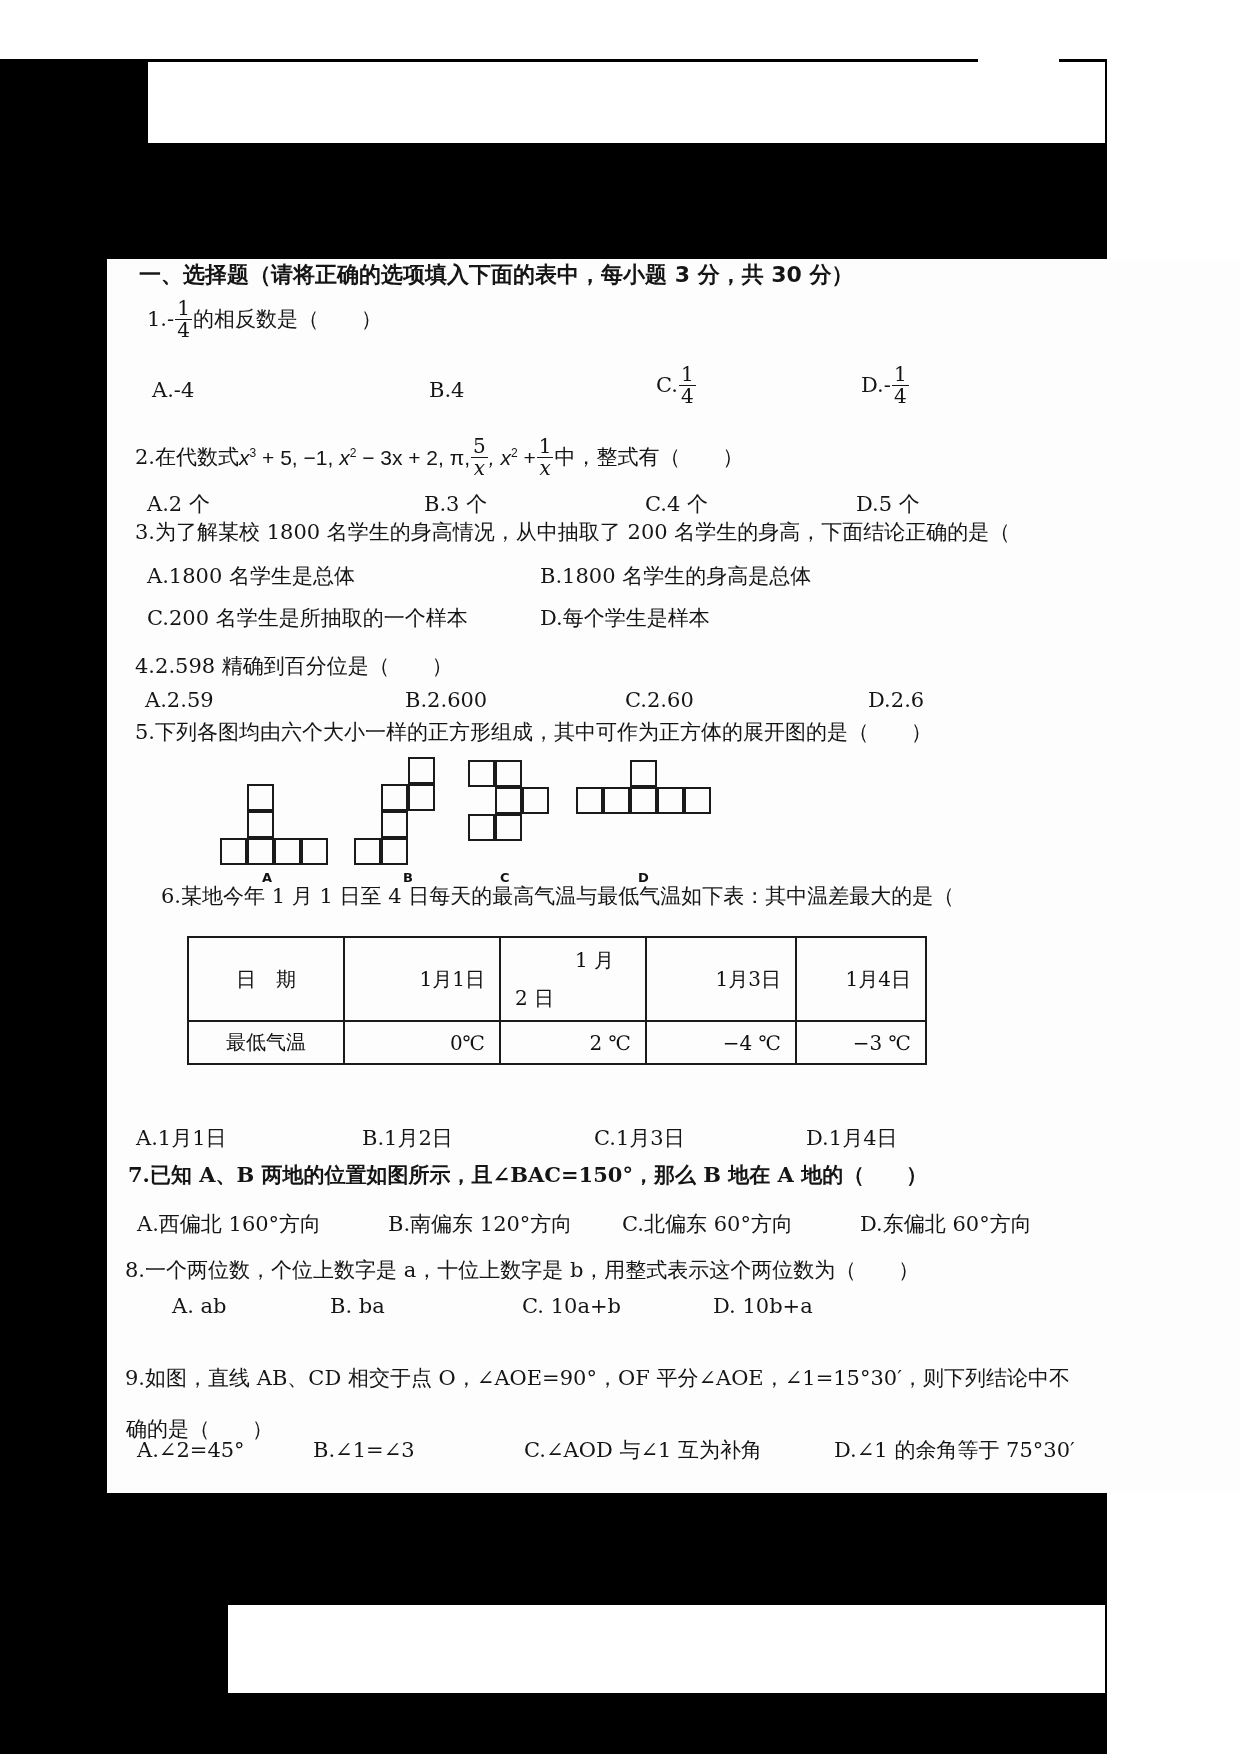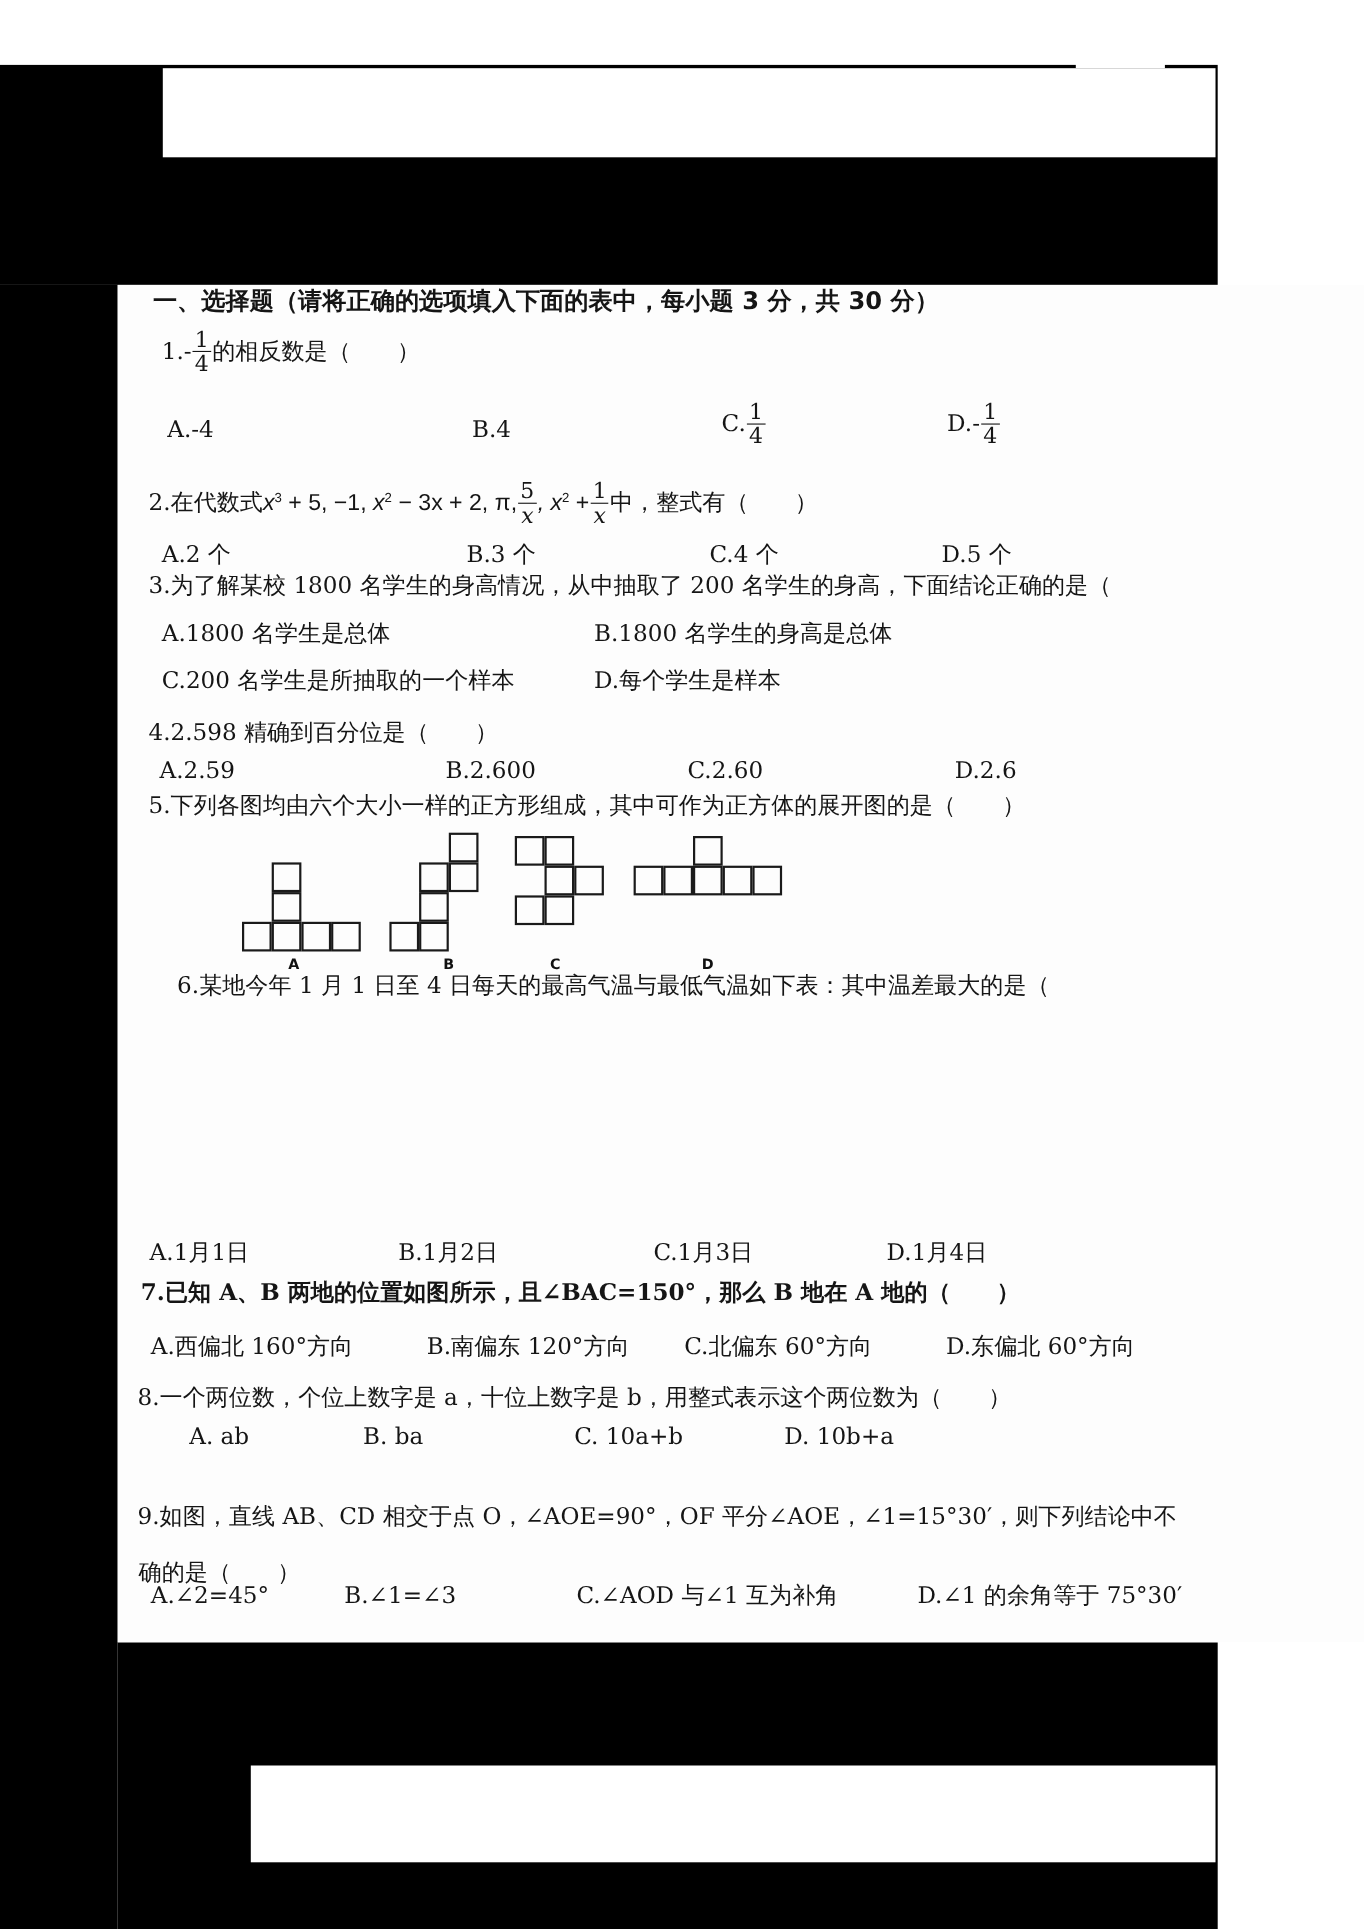--- a/index.html
+++ b/index.html
@@ -138,20 +138,36 @@
   <div class="sq" style="left:657px;top:787px;"></div>
   <div class="sq" style="left:684px;top:787px;"></div>
   <div class="sq" style="left:630px;top:760px;"></div>
 </div>
 <div class="netlabel" style="left:638px;top:870px;">D</div>
 
 <div class="t" style="left:135px;top:886px;margin-left:26px;"><span>6.</span><span>某地今年 1 月 1 日至 4 日每天的最高气温与最低气温如下表：其中温差最大的是（</span></div>
 
 <table class="temp">
   <tbody>
+      <tr class="head">
+    <td class="rowhead" style="width:126px;">日　期</td>
+    <td style="width:126px;">1月1日</td>
+    <td style="width:116px;text-align:left;">
+          <div style="width:100px;word-break:break-all;white-space:normal;text-indent:60px;line-height:38px;">1 月 2 日</div>
+        </td>
+    <td style="width:120px;">1月3日</td>
+    <td style="width:100px;">1月4日</td>
+  </tr>
+  <tr class="row">
+    <td class="rowhead">最低气温</td>
+    <td>0℃</td>
+    <td>2 ℃</td>
+    <td>−4 ℃</td>
+    <td>−3 ℃</td>
+  </tr>
 </tbody>
   </table>
 
 <div class="t" style="left:136px;top:1128px;"><span>A.</span><span>1月1日</span></div>
 <div class="t" style="left:362px;top:1128px;"><span>B.</span><span>1月2日</span></div>
 <div class="t" style="left:594px;top:1128px;"><span>C.</span><span>1月3日</span></div>
 <div class="t" style="left:806px;top:1128px;"><span>D.</span><span>1月4日</span></div>
 
 <div class="t" style="left:128px;top:1164px;font-weight:bold;"><span>7.</span><span>已知 A、B 两地的位置如图所示，且∠BAC=150°，那么 B 地在 A 地的（　　）</span></div>
 <div class="t" style="left:137px;top:1214px;"><span>A.</span><span>西偏北 160°方向</span></div>

